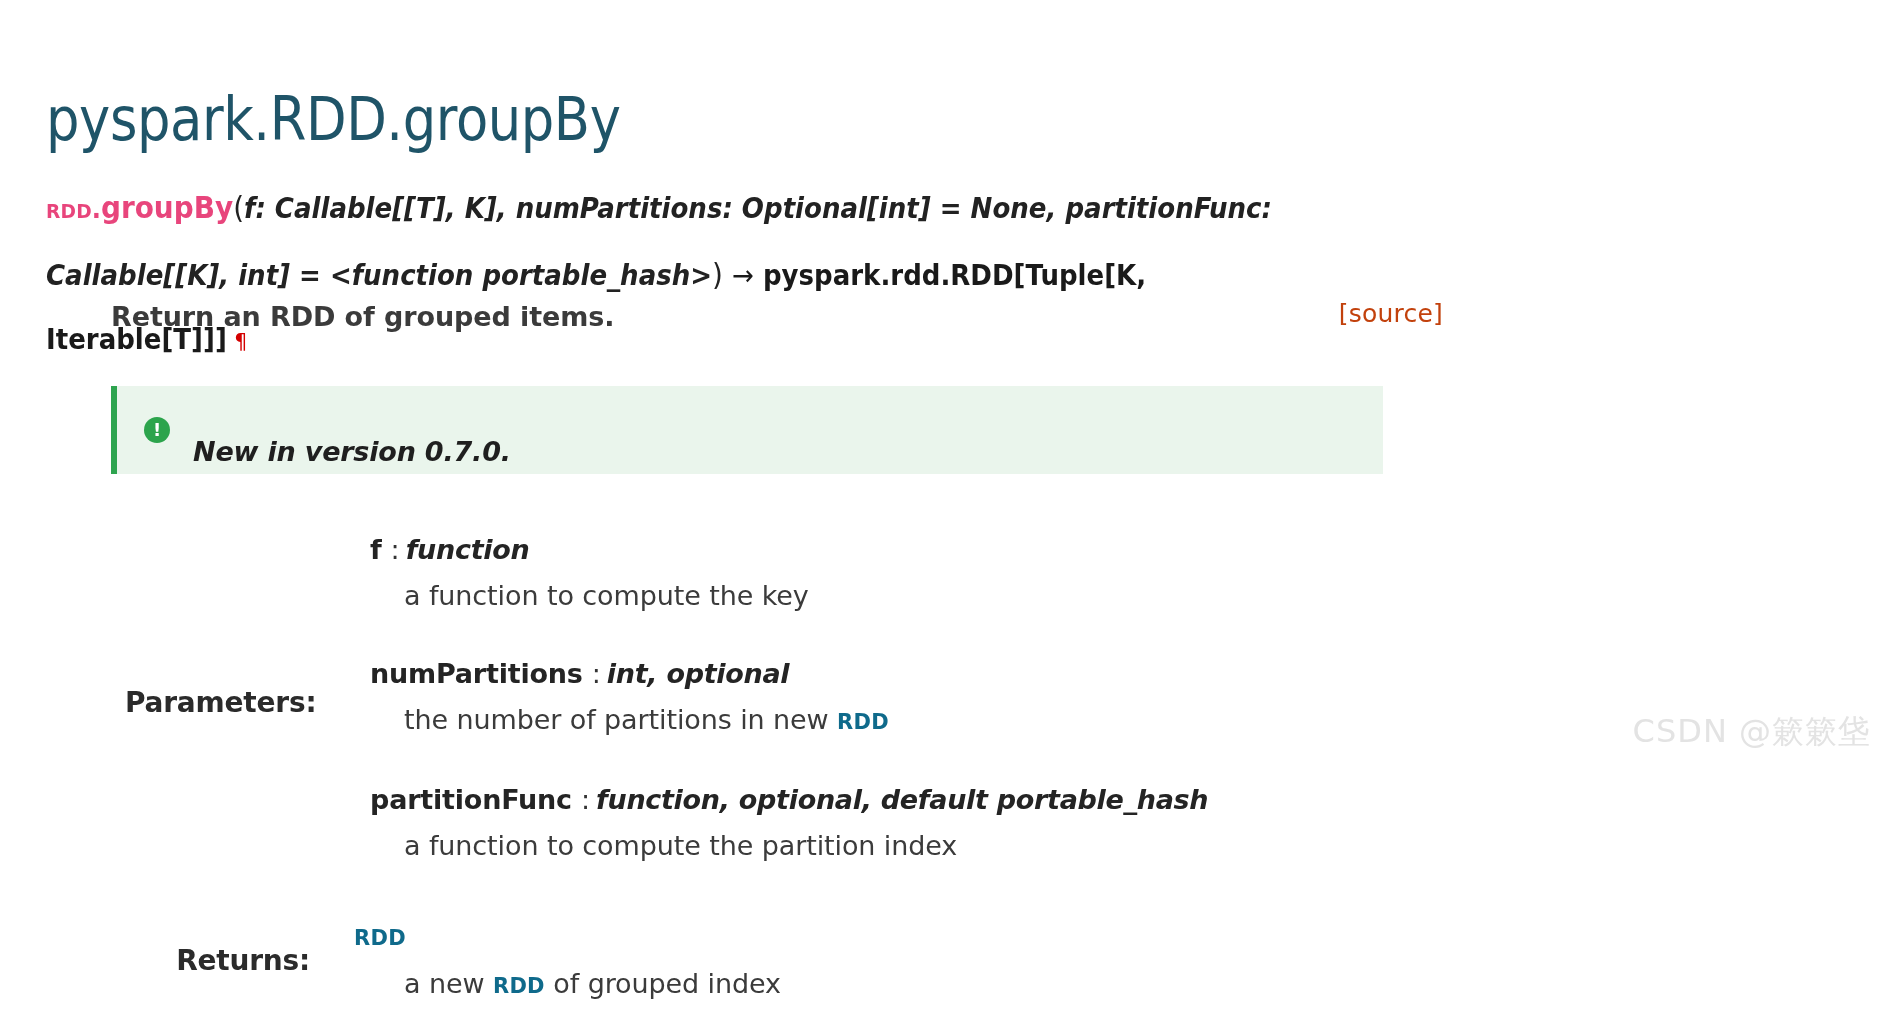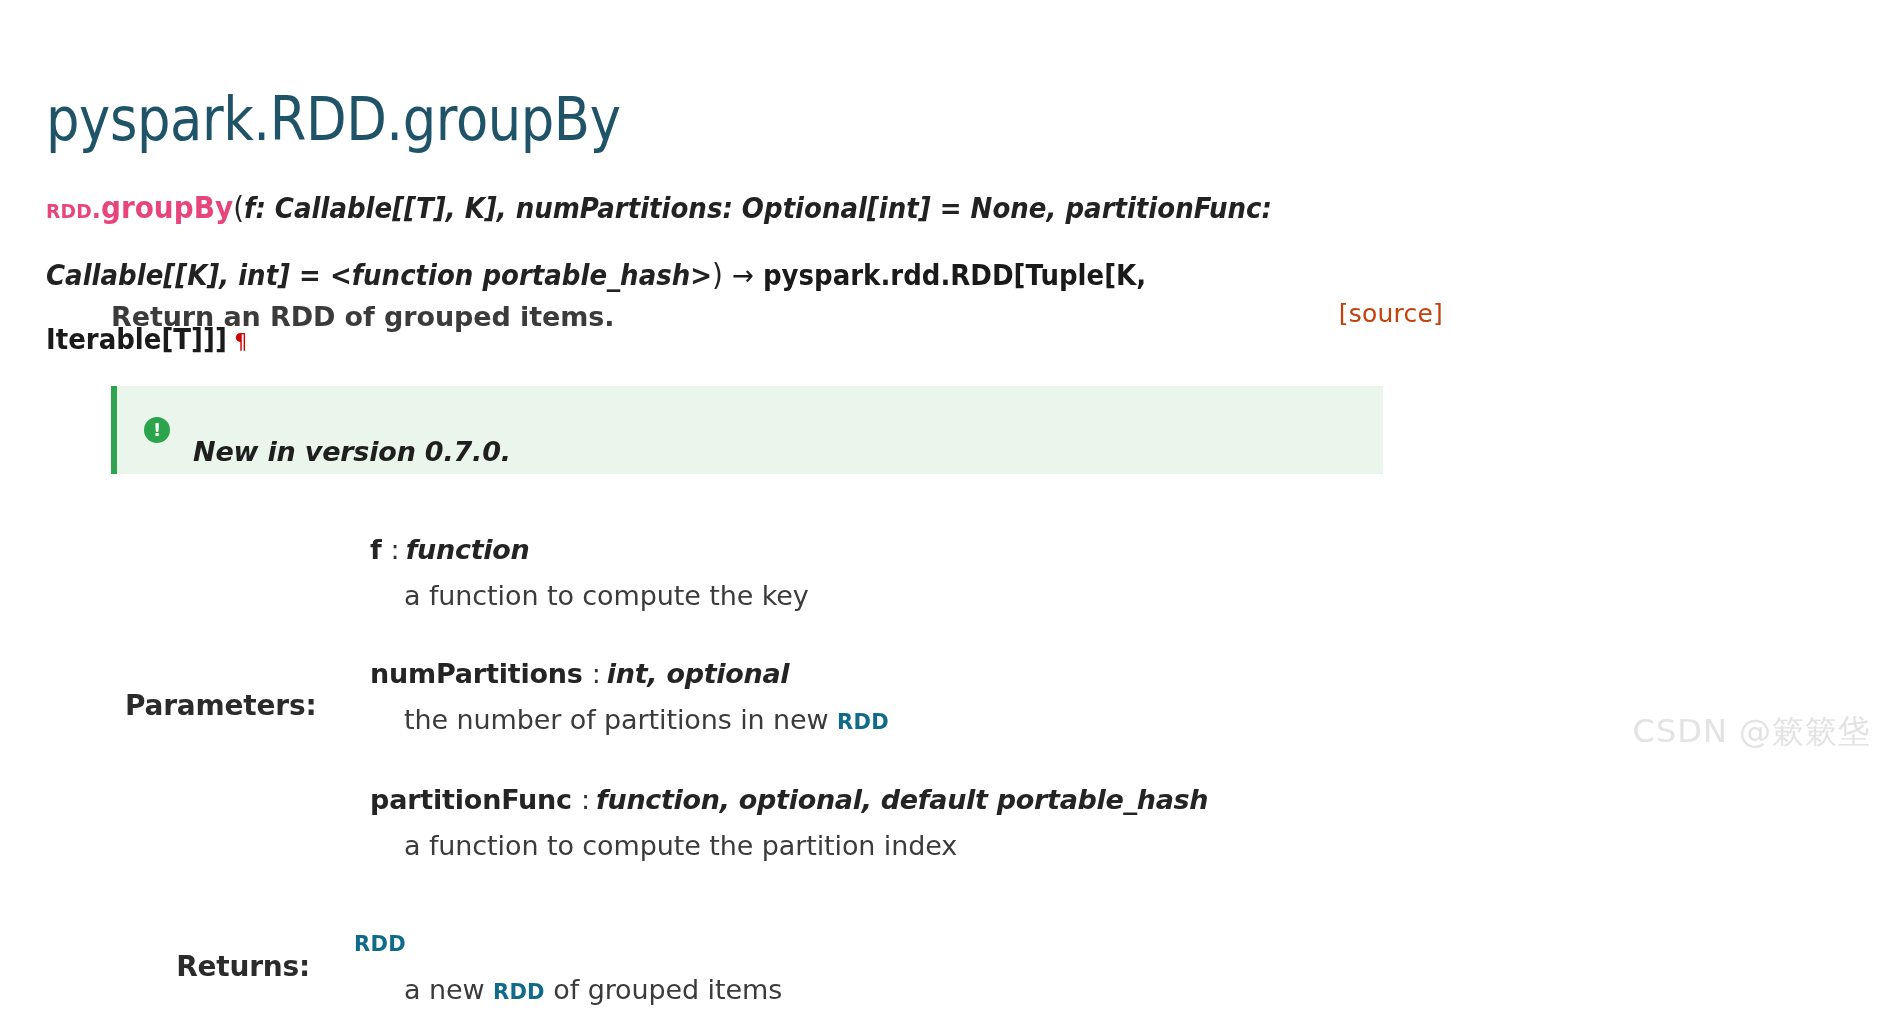--- a/index.html
+++ b/index.html
@@ -220,21 +220,21 @@
   }
   dl.param-list dd {
     margin: 10px 0 42px 50px;
     font-size: 27px;
     line-height: 34px;
     color: #3b3b3b;
     font-weight: 400;
     letter-spacing: -0.1px;
   }
   dl.param-list dd:last-child {
-    margin-bottom: 16px;
+    margin-bottom: 10px;
   }
   .xref {
     color: #0f6a8b;
     font-weight: 700;
     font-size: 21px;
     text-decoration: none;
     letter-spacing: 0.3px;
     vertical-align: baseline;
   }
   .returns-type {
@@ -309,21 +309,21 @@
         </dl>
       </div>
     </div>
 
     <div class="field-row" style="margin-top:44px;">
       <div class="field-label">Returns:</div>
       <div class="field-body">
         <div class="returns-type">
           <a class="xref" href="#">RDD</a>
         </div>
-        <div class="returns-desc"><span>a new </span><a class="xref" href="#">RDD</a><span> of grouped items</span></div>
+        <div class="returns-desc"><span>a new </span><a class="xref" href="#">RDD</a><span> of grouped index</span></div>
       </div>
     </div>
 
   </div>
 
   <div class="watermark">CSDN @簌簌垡</div>
 
 </div>
 
 </body></html>

